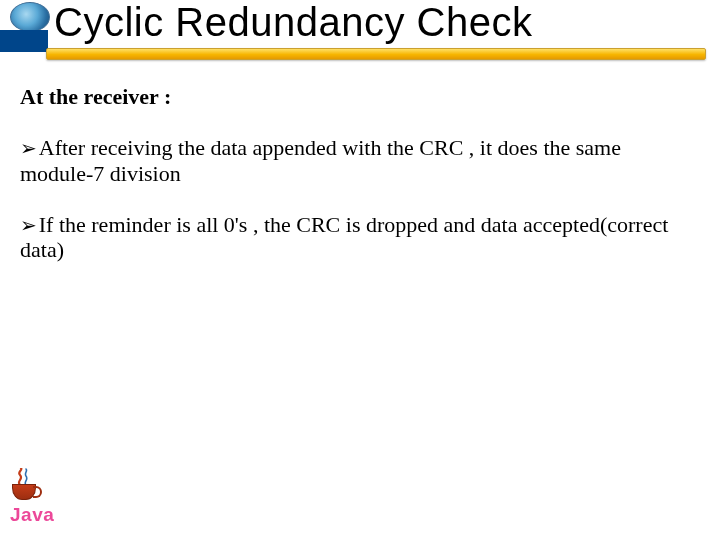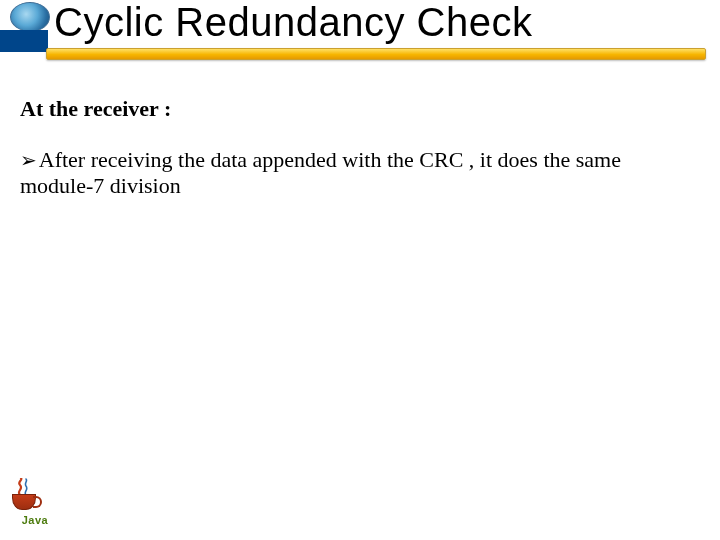--- a/index.html
+++ b/index.html
@@ -55,21 +55,21 @@
     height: 10px;
     background: linear-gradient(to bottom, #ffe066 0%, #f7b500 55%, #e59a00 100%);
     border: 1px solid #caa030;
     border-radius: 2px;
     box-shadow: 0 1px 2px rgba(0,0,0,0.25);
   }
   .content {
     position: absolute;
     left: 20px;
     right: 22px;
-    top: 96px;
+    top: 84px;
     font-size: 22px;
     color: #000;
     line-height: 1.15;
   }
   .heading {
     font-weight: bold;
     margin-bottom: 26px;
   }
   .bullet {
     margin-bottom: 26px;
@@ -115,46 +115,48 @@
     width: 7px;
     height: 8px;
     border: 2px solid #9e2e10;
     border-left: none;
     border-radius: 0 6px 6px 0;
     position: absolute;
     left: 23px;
     top: 2px;
   }
   .logo-text {
-    font-size: 11px;
+    font-size: 19px;
     font-weight: bold;
-    color: #4d7c0f;
+    color: #ec4899;
     letter-spacing: 0.5px;
     margin-top: 2px;
-    text-align: center;
   }
 </style>
 </head>
 <body>
 
 <div class="slide">
 
   <div class="top-left-icon"></div>
   <div class="top-left-box"></div>
 
   <div class="title">Cyclic Redundancy Check</div>
   <div class="yellow-bar"></div>
 
   <div class="content">
     <div class="heading">At the receiver :</div>
 
     <div class="bullet">
       <span class="arrow">➢</span><span>After receiving the data appended with the CRC , it does the same module-7 division</span>
     </div>
 
+    <div class="bullet">
+      <span class="arrow">➢</span><span>If the reminder is all 0's , the CRC is dropped and data accepted(correct data)</span>
+    </div>
 
   </div>
 
   <div class="logo">
     <div class="steam">
       <svg viewBox="0 0 30 18" width="30" height="18">
         <path d="M10 17 C6 13, 14 11, 10 7 C7 4, 13 2, 11 0" stroke="#c43c18" stroke-width="2.2" fill="none" stroke-linecap="round"></path>
         <path d="M16 17 C13 14, 19 12, 16 8 C14 5, 18 3, 16 1" stroke="#2e6fb0" stroke-width="1.6" fill="none" stroke-linecap="round"></path>
       </svg>
     </div>

